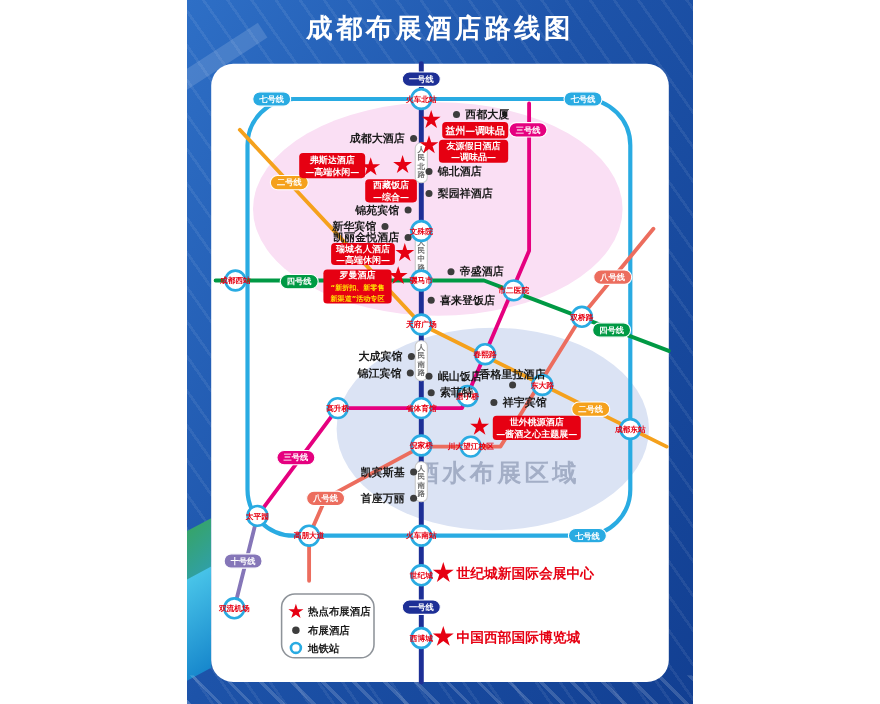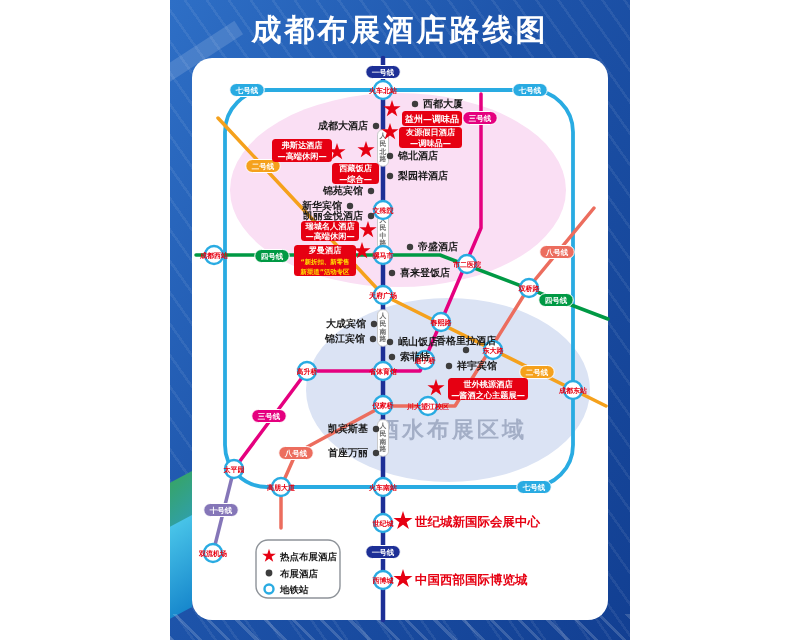--- a/index.html
+++ b/index.html
@@ -20,21 +20,21 @@
   .stripes-bottom{
     position:absolute;left:0;right:0;bottom:0;height:26px;
     background:repeating-linear-gradient(45deg,rgba(255,255,255,0.16) 0 3px,transparent 3px 20px);
   }
   .deco{position:absolute;}
   .deco-g{left:-4px;top:478px;width:26px;height:52px;background:linear-gradient(160deg,#36a469,#2f9fae);transform:skewY(-28deg);}
   .deco-c{left:-4px;top:522px;width:26px;height:92px;background:linear-gradient(170deg,#49c5e9,#1787cc);transform:skewY(-28deg);}
   .deco-streak{left:-14px;top:44px;width:90px;height:16px;background:rgba(255,255,255,0.14);transform:rotate(-33deg);}
   .title{
     position:absolute;top:10px;left:0;right:0;text-align:center;
-    color:#ffffff;font-size:30px;font-weight:bold;letter-spacing:3px;
+    color:#ffffff;font-size:24px;font-weight:bold;letter-spacing:3px;
   }
   svg{position:absolute;left:0;top:0;}
   svg text{font-family:"DejaVu Sans","Liberation Sans",sans-serif;}
   .panel{fill:#ffffff;}
 </style>
 </head>
 <body>
 
 <div class="poster">
   <div class="stripes"></div>

